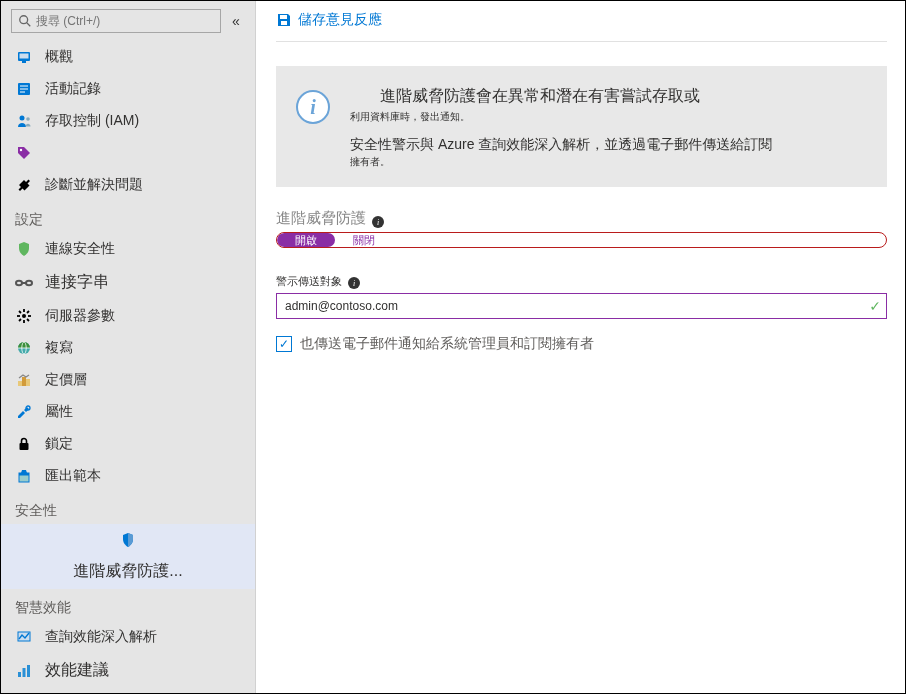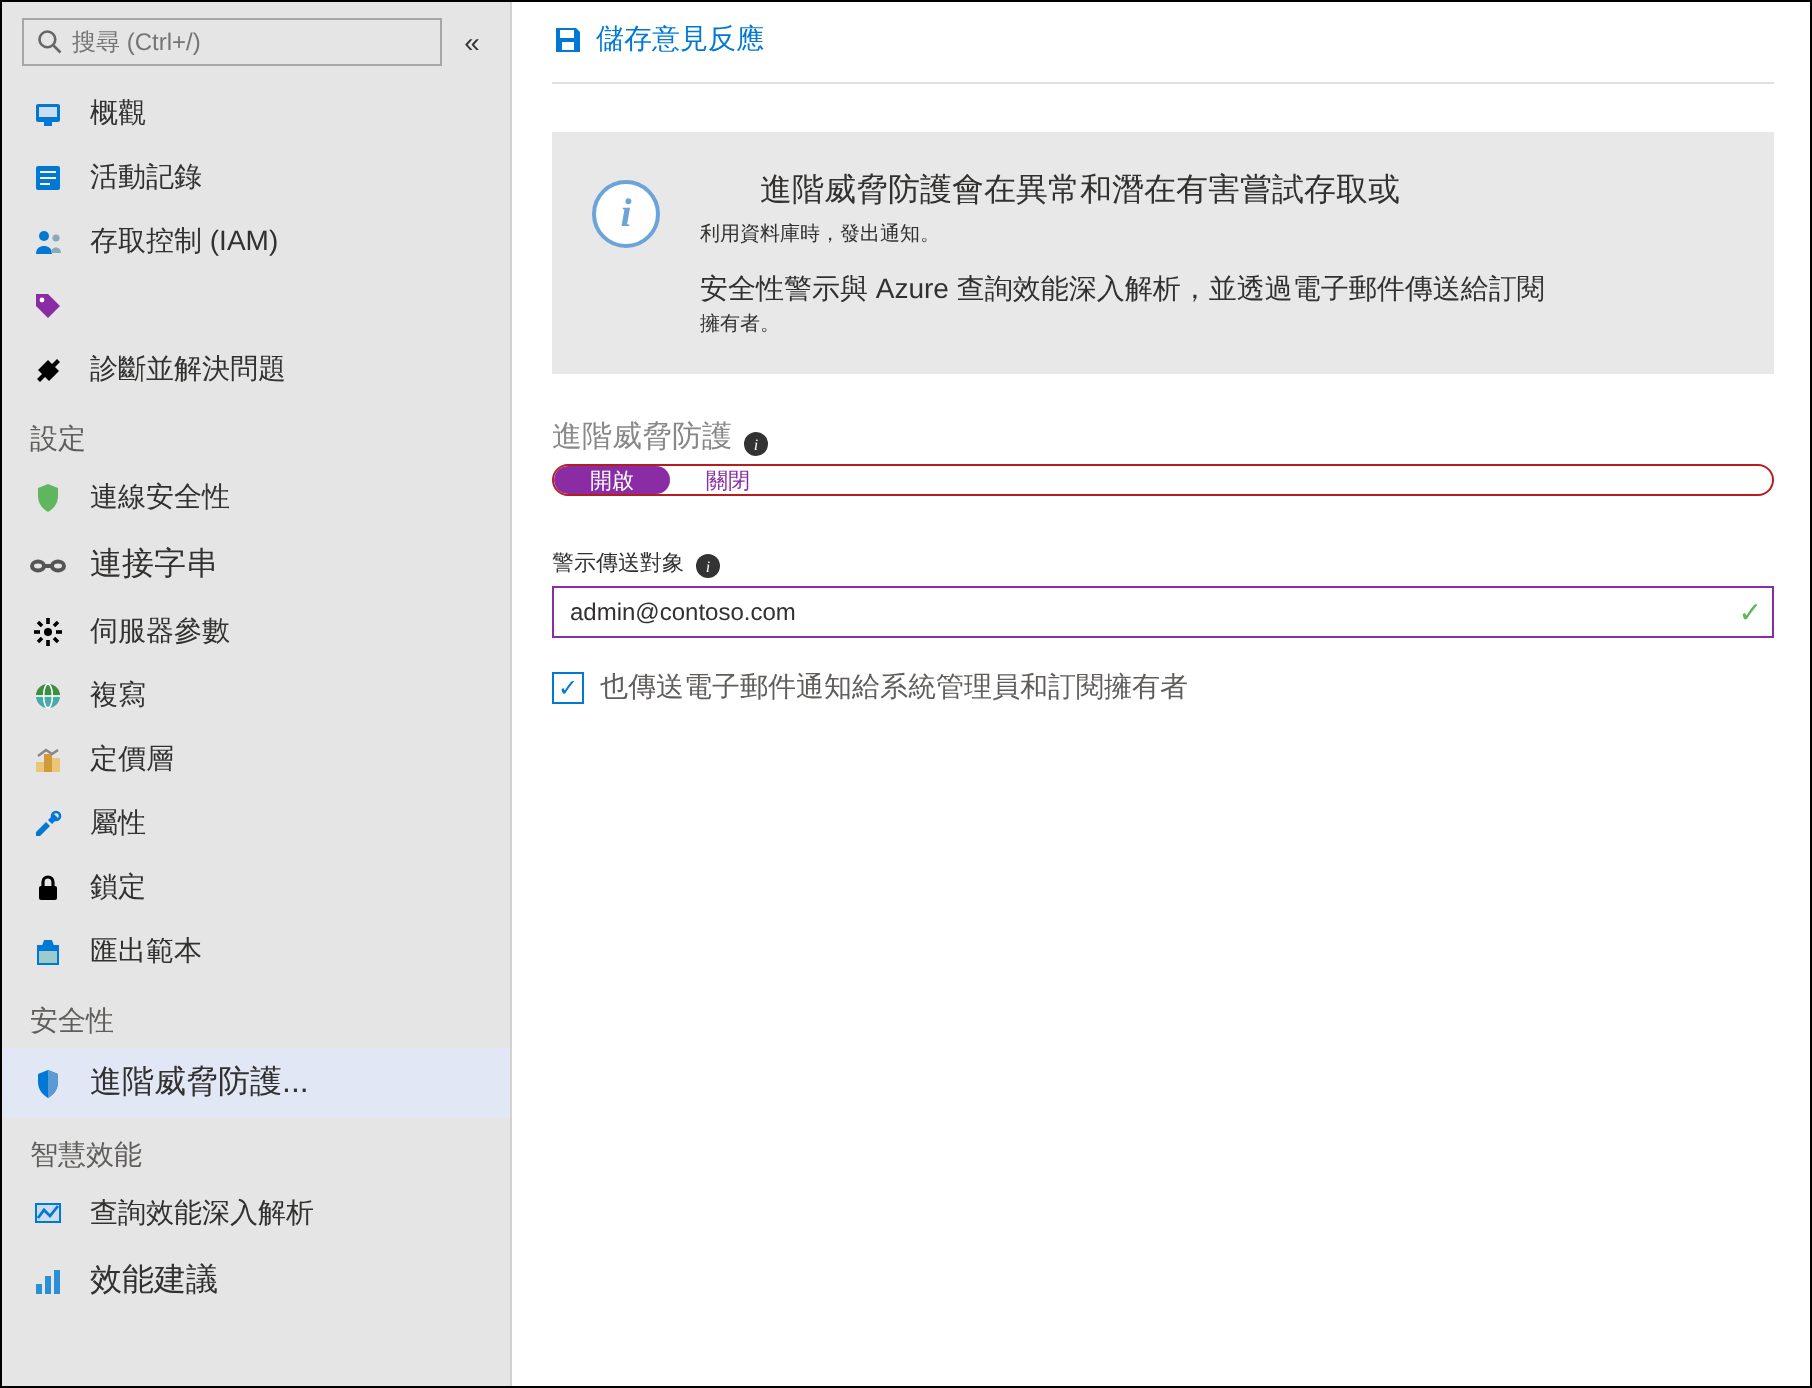--- a/index.html
+++ b/index.html
@@ -7,21 +7,21 @@
     
     .sidebar { width: 255px; border-right: 1px solid #d1d1d1; display: flex; flex-direction: column; background: #e5e5e5; }
     .search-row { padding: 8px 10px; display: flex; align-items: center; gap: 6px; }
     .search-box { flex: 1; display: flex; align-items: center; border: 1px solid #a6a6a6; padding: 2px 6px; height: 24px; }
     .search-box input { border: none; outline: none; flex: 1; font-size: 12px; color: #666; background: transparent; }
     .search-icon-svg { width: 14px; height: 14px; margin-right: 4px; color: #666; }
     .collapse-chevron { width: 18px; text-align: center; cursor: pointer; color: #333; font-size: 14px; }
     
     .nav-list { flex: 1; overflow-y: auto; }
     .nav-item { display: flex; align-items: center; padding: 7px 14px; cursor: pointer; gap: 12px; font-size: 14px; color: #323130; }
-    .nav-item.active { background: #e1e7f5; }
+    .nav-item.active { background: #e1e7f5; flex-direction: column; }
     .nav-item.heavy { font-weight: 400; font-size: 16px; }
     .nav-icon { width: 18px; height: 18px; display: flex; align-items: center; justify-content: center; flex-shrink: 0; font-size: 15px; }
     .nav-label { flex: 1; white-space: nowrap; overflow: hidden; text-overflow: ellipsis; }
     .section-header { padding: 10px 14px 4px; font-size: 14px; color: #605e5c; }
     
     .main { flex: 1; padding: 6px 18px 18px 20px; display: flex; flex-direction: column; overflow: hidden; }
     .toolbar { display: flex; align-items: center; padding: 4px 0 12px; border-bottom: 1px solid #e1e1e1; margin-bottom: 24px; }
     .toolbar-btn { display: flex; align-items: center; gap: 6px; cursor: pointer; color: #0078d4; font-size: 14px; justify-content: flex-end; }
     .save-icon-svg { width:16px; height:16px; color:#0078d4; }
     

